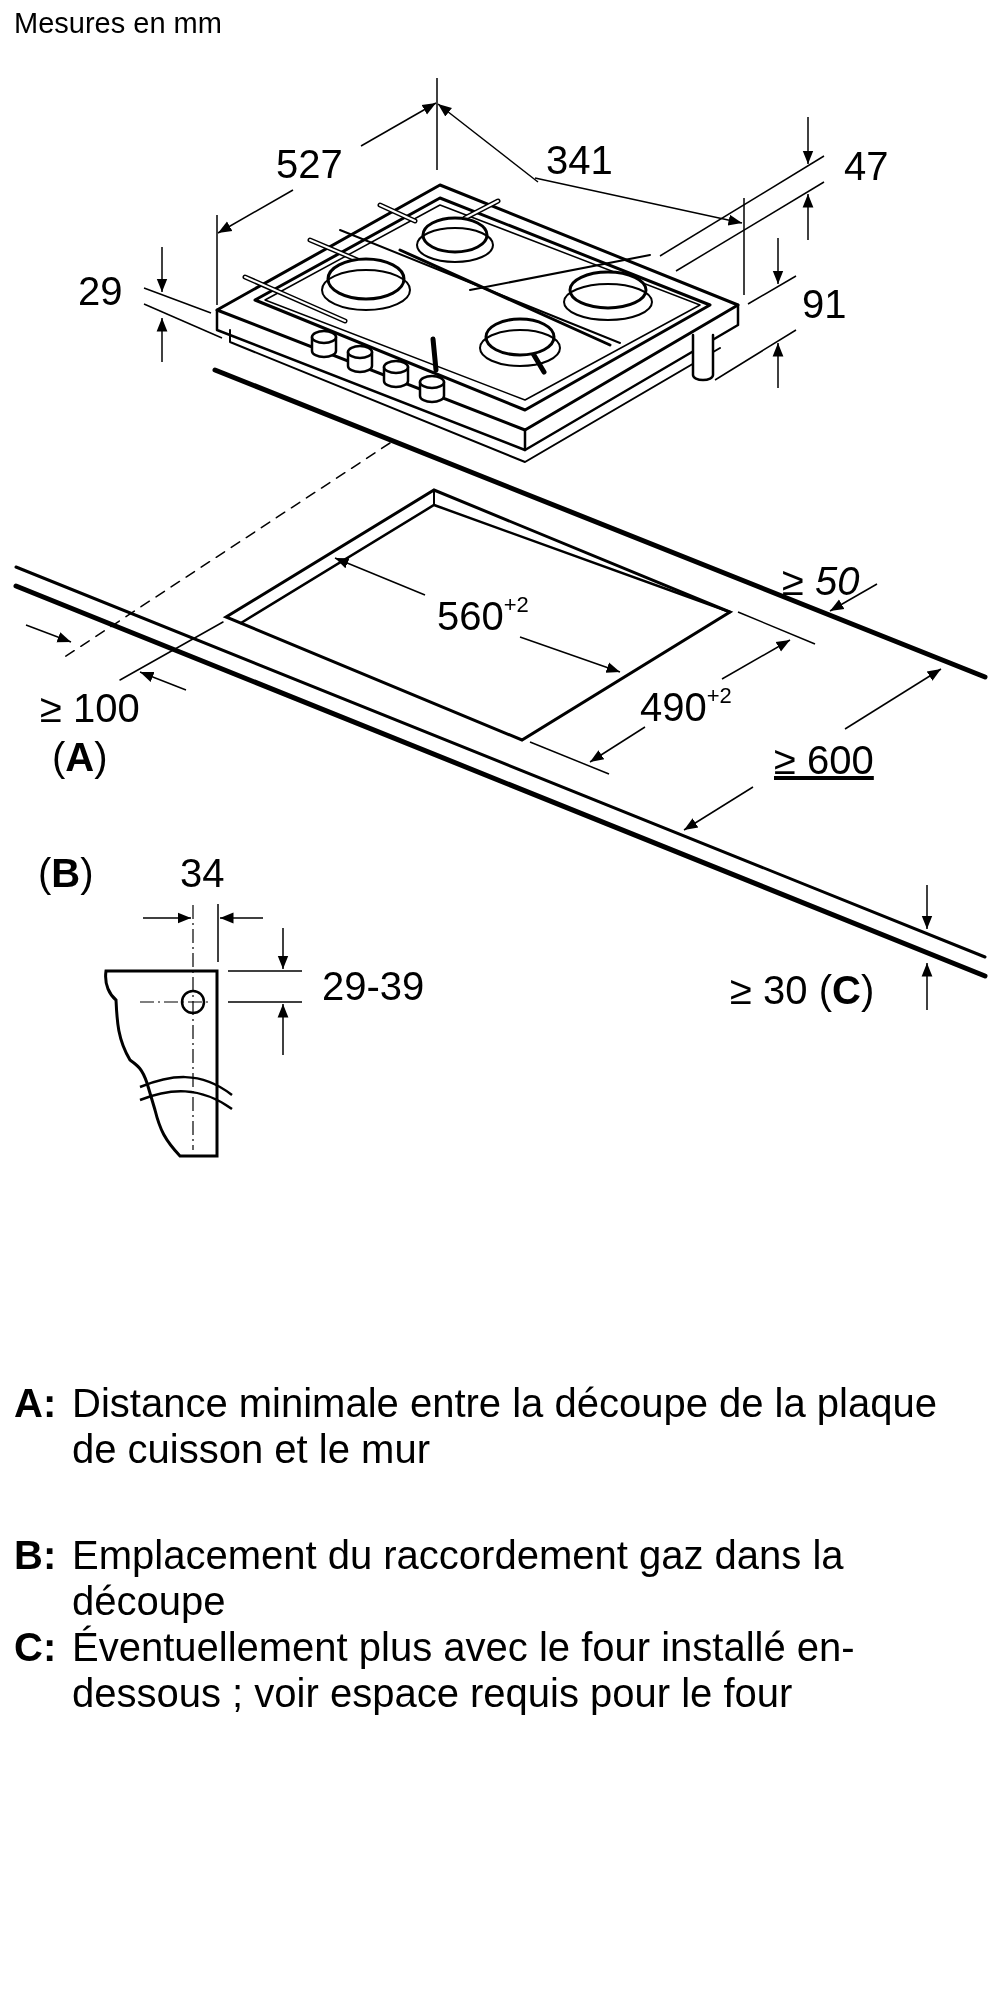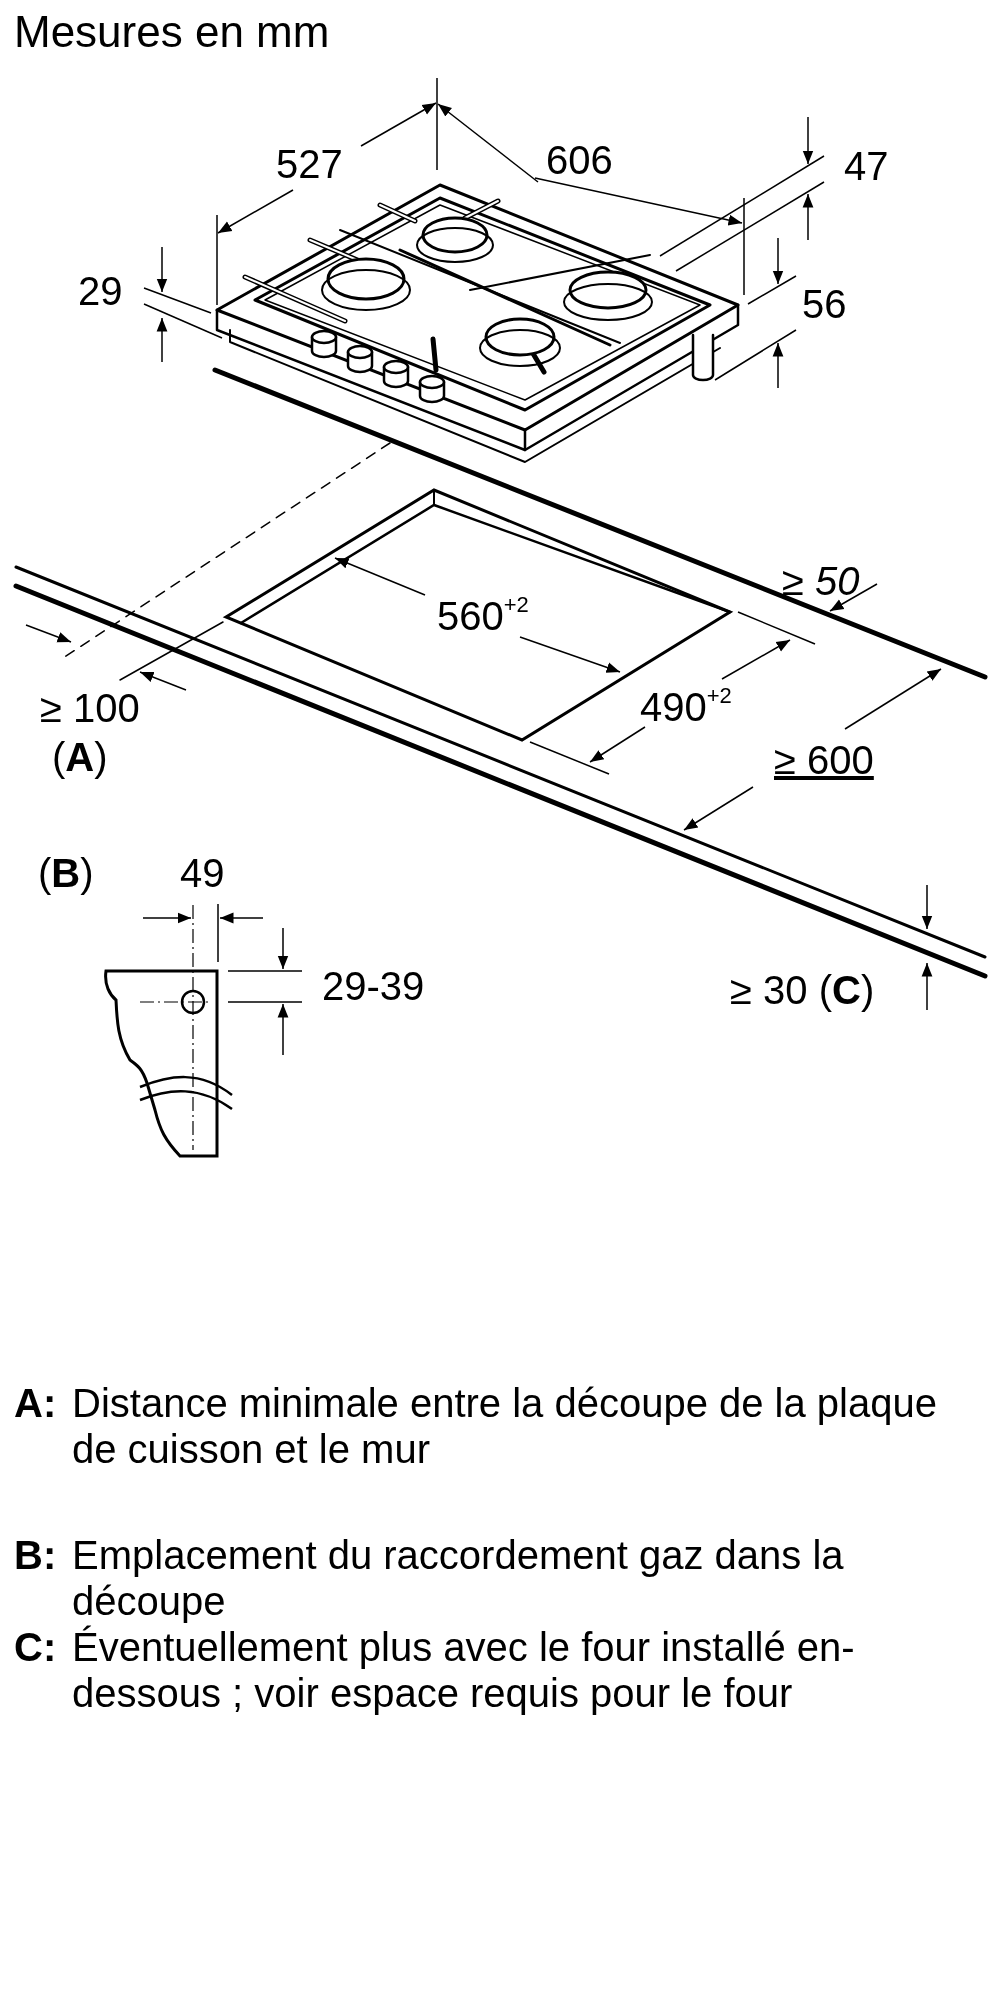--- a/index.html
+++ b/index.html
@@ -1,18 +1,18 @@
 <!DOCTYPE html>
 <html><head>
 <meta charset="utf-8">
 <style>
   html, body { margin:0; padding:0; background:#ffffff; }
   body { width:1000px; height:2000px; position:relative; overflow:hidden;
          font-family:"Liberation Sans", "DejaVu Sans", sans-serif; color:#000; }
-  .title { position:absolute; left:14px; top:8px; font-size:44px; line-height:1.1; }
+  .title { position:absolute; left:14px; top:8px; font-size:29px; line-height:1.1; }
   svg.drawing { position:absolute; left:0; top:0; width:1000px; height:1300px; }
   .lbl { position:absolute; font-size:40px; line-height:1; white-space:nowrap; }
   .lbl sup { font-size:22px; vertical-align:top; position:relative; top:-2px; }
   .bold { font-weight:bold; }
   .legend { position:absolute; left:14px; width:960px; font-size:40px; line-height:46px; }
   .legend .row { display:flex; }
   .legend .key { width:58px; flex:none; font-weight:bold; }
   .legend .txt { flex:1; }
 </style>
 </head>
@@ -143,36 +143,36 @@
     <line x1="228" y1="971" x2="302" y2="971" stroke-width="1.5"></line>
     <line x1="228" y1="1002" x2="302" y2="1002" stroke-width="1.5"></line>
     <line x1="143" y1="918" x2="191" y2="918" stroke-width="1.5" marker-end="url(#ah)"></line>
     <line x1="263" y1="918" x2="220" y2="918" stroke-width="1.5" marker-end="url(#ah)"></line>
     <line x1="283" y1="928" x2="283" y2="969" stroke-width="1.5" marker-end="url(#ah)"></line>
     <line x1="283" y1="1055" x2="283" y2="1004" stroke-width="1.5" marker-end="url(#ah)"></line>
   </g>
 </svg>
 
 <div class="lbl" style="left:276px;top:144px;">527</div>
-<div class="lbl" style="left:546px;top:140px;">606</div>
+<div class="lbl" style="left:546px;top:140px;">341</div>
 <div class="lbl" style="left:832px;top:146px;margin-left:12px;">47</div>
 <div class="lbl" style="left:78px;top:271px;">29</div>
-<div class="lbl" style="left:802px;top:284px;">56</div>
+<div class="lbl" style="left:802px;top:284px;">91</div>
 
 <div class="lbl" style="left:437px;top:596px;"><span>560</span><sup>+2</sup></div>
 <div class="lbl" style="left:640px;top:687px;"><span>490</span><sup>+2</sup></div>
 
 <div class="lbl" style="left:782px;top:561px;font-style:italic;">≥ 50</div>
 <div class="lbl" style="left:774px;top:740px;text-decoration:underline;">≥ 600</div>
 <div class="lbl" style="left:24px;top:688px;margin-left:16px;">≥ 100</div>
 <div class="lbl" style="left:52px;top:737px;">(<span class="bold">A</span>)</div>
 <div class="lbl" style="left:730px;top:970px;"><span>≥ 30</span> (<span class="bold">C</span>)</div>
 
 <div class="lbl" style="left:38px;top:853px;">(<span class="bold">B</span>)</div>
-<div class="lbl" style="left:180px;top:853px;">49</div>
+<div class="lbl" style="left:180px;top:853px;">34</div>
 <div class="lbl" style="left:322px;top:966px;">29-39</div>
 
 <div class="legend" style="top:1380px;">
   <div class="row" style="margin-bottom:60px;">
     <span class="key">A:</span>
     <span class="txt">Distance minimale entre la découpe de la plaque de cuisson et le mur</span>
   </div>
   <div class="row">
     <span class="key">B:</span>
     <span class="txt">Emplacement du raccordement gaz dans la découpe</span>

